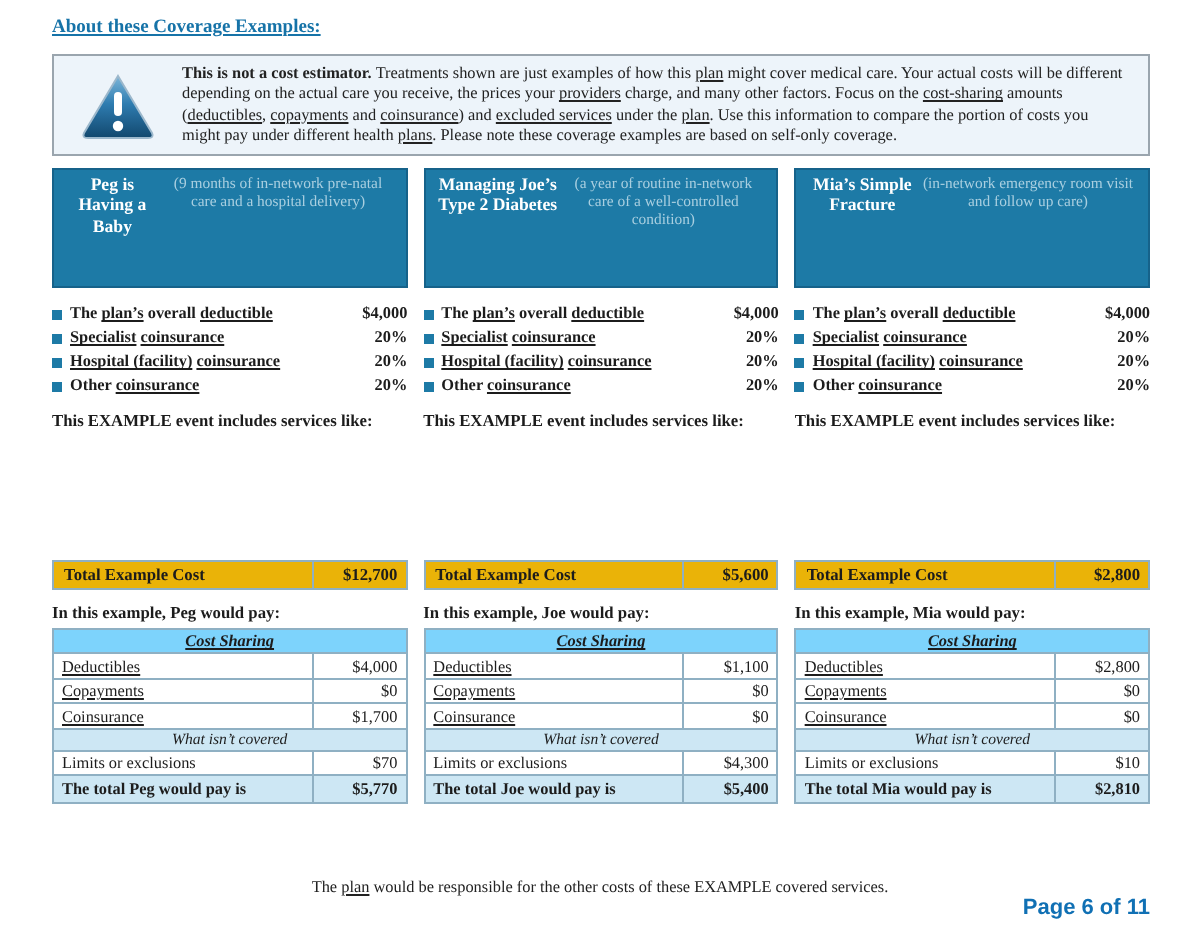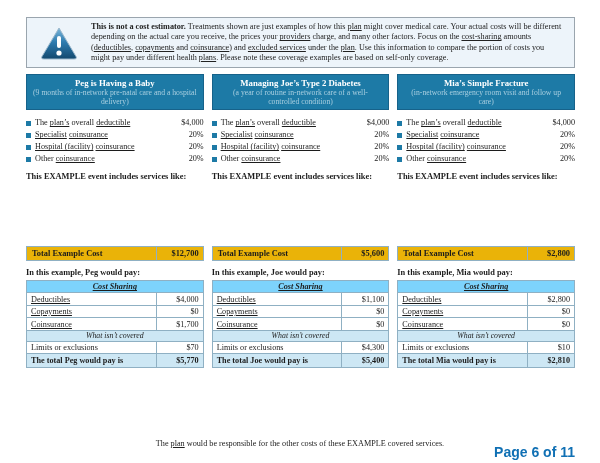--- a/index.html
+++ b/index.html
@@ -12,26 +12,26 @@
   .b { font-weight:bold; }
 
   .page-title { color:#1673a8; font-weight:bold; font-size:9.5px; text-decoration:underline; }
 
   .disclaimer { margin-top:8px; border:1px solid #9aa5ae; background:#edf4fa; display:flex; align-items:center; padding:4px 10px 4px 0; }
   .warn-wrap { width:64px; flex:none; display:flex; justify-content:center; align-items:center; }
   .disclaimer-text { font-size:8.2px; line-height:1.26; color:#222; }
 
   .columns { display:grid; grid-template-columns:1fr 1fr 1fr; gap:8px; margin-top:6px; }
   .col { font-size:8.3px; }
-  .col-head { background:#1d7aa6; border:1px solid #16628a; color:#fff; text-align:center; height:36px; padding:2px 5px; display:flex; flex-direction:column; justify-content:center; }
+  .col-head { background:#1d7aa6; border:1px solid #16628a; color:#fff; text-align:center; height:60px; padding:2px 5px; display:flex; flex-direction:row; justify-content:center; }
   .col-title { font-size:8.8px; font-weight:bold; line-height:1.15; }
   .col-sub { font-size:7.7px; color:#a9cfe0; line-height:1.15; margin-top:1px; }
 
   .facts { list-style:none; margin-top:7px; }
-  .fact { display:flex; align-items:center; font-weight:normal; font-size:8.2px; line-height:12px; }
+  .fact { display:flex; align-items:center; font-weight:bold; font-size:8.2px; line-height:12px; }
   .sq { width:5px; height:5px; background:#1d7aa6; margin-right:4px; flex:none; align-self:center; }
   .fact-label { flex:1; }
   .fact-value { text-align:right; white-space:nowrap; }
 
   .includes { font-weight:bold; font-size:8.4px; line-height:1.25; margin-top:7px; height:22px; width:92%; }
   .services { list-style:none; margin-top:2px; min-height:50px; }
   .service { font-size:7.8px; line-height:1.27; }
 
   .total-row { display:flex; border:1px solid #8fb0c3; background:#eab308; font-weight:bold; font-size:8.4px; height:15px; align-items:stretch; }
   .total-row .tl { flex:1; padding-left:5px; border-right:1px solid #8fb0c3; display:flex; align-items:center; }
@@ -40,28 +40,29 @@
   .pay-head { font-weight:bold; font-size:8.4px; margin:7px 0 3px; }
   .cs-table { border:1px solid #8fb0c3; font-size:8.2px; }
   .cs-caption { background:#7dd3fc; text-align:center; font-weight:bold; font-style:italic; text-decoration:underline; padding:1px 0; border-bottom:1px solid #8fb0c3; }
   .cs-row { display:flex; border-bottom:1px solid #8fb0c3; height:12.5px; align-items:stretch; }
   .cs-label { flex:1; padding-left:4px; border-right:1px solid #8fb0c3; display:flex; align-items:center; }
   .cs-value { width:46px; text-align:right; padding-right:4px; display:flex; align-items:center; justify-content:flex-end; }
   .cs-caption2 { background:#cde7f4; text-align:center; font-style:italic; font-size:7.8px; border-bottom:1px solid #8fb0c3; padding:0.5px 0; }
   .cs-row.total { background:#cde7f4; font-weight:bold; border-bottom:none; }
 
   .footer { position:absolute; left:0; right:0; bottom:15px; text-align:center; font-size:8.2px; color:#222;margin-top:15px; }
-  .page-num { position:absolute; right:25px; bottom:3px; font-family:"Liberation Sans", sans-serif; font-weight:bold; font-size:14px; color:#1070b4; }
+  .page-num { position:absolute; right:25px; bottom:3px; font-family:"Liberation Sans", sans-serif; font-weight:bold; font-size:11px; color:#1070b4; }
 </style>
 </head>
 <body>
 
 <div class="page">
   <div class="content">
 
+    <div class="page-title">About these Coverage Examples:</div>
 
     <div class="disclaimer">
       <div class="warn-wrap">
         <svg width="38" height="34" viewBox="0 0 38 34" aria-hidden="true">
           <defs>
             <linearGradient id="wg" x1="0" y1="0" x2="0" y2="1">
               <stop offset="0" stop-color="#7db6d9"></stop>
               <stop offset="0.45" stop-color="#2e7cb0"></stop>
               <stop offset="1" stop-color="#12486e"></stop>
             </linearGradient>

